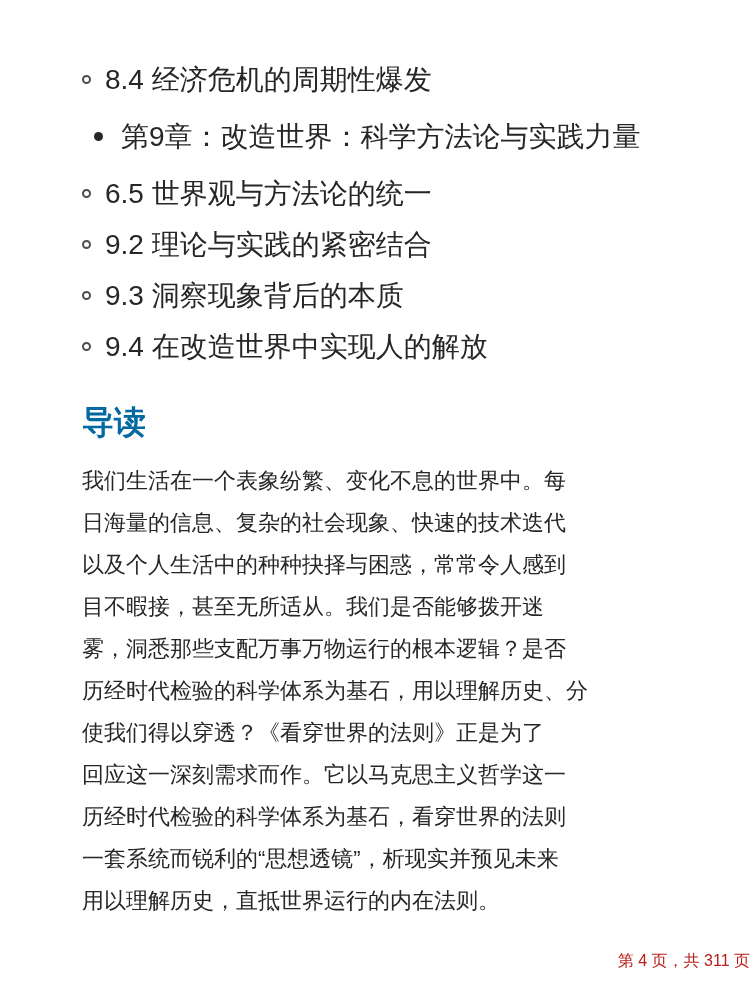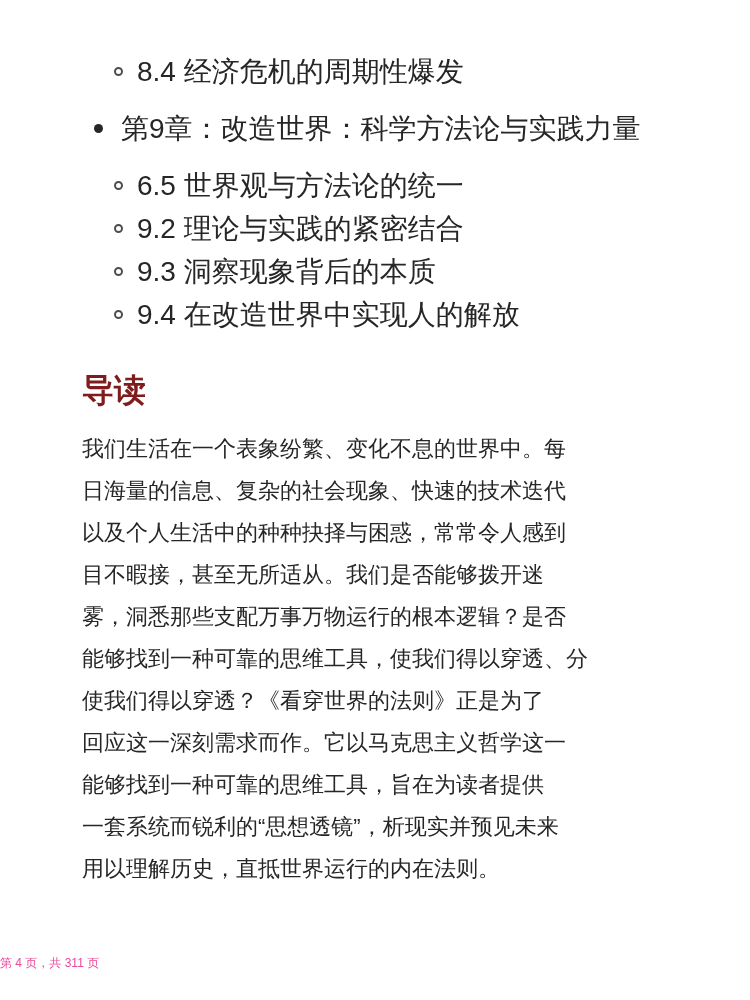--- a/index.html
+++ b/index.html
@@ -19,21 +19,22 @@
     padding-top: 50px;
   }
   .toc-row {
     display: flex;
     align-items: center;
     height: 43px;
     font-size: 28px;
     white-space: nowrap;
   }
   .toc-row.sub {
-    padding-left: 114px;
+    padding-left: 82px;
+    margin-top: 8px;
   }
   .toc-row.chapter {
     padding-left: 94px;
     margin: 14px 0;
   }
   .marker {
     flex: 0 0 auto;
     box-sizing: border-box;
     border-radius: 50%;
   }
@@ -47,38 +48,38 @@
     width: 9px;
     height: 9px;
     background: #262626;
     margin-right: 18px;
   }
   .section-heading {
     margin: 32px 0 0 82px;
     font-size: 32px;
     line-height: 44px;
     font-weight: 700;
-    color: #7f1d1d;
+    color: #0369a1;
   }
   .para {
     margin: 16px 0 0 82px;
     font-size: 22px;
     line-height: 42px;
   }
   .para .pline {
     white-space: nowrap;
   }
   .page-footer {
     position: absolute;
     left: 0;
     right: 0;
     bottom: 28px;
-    text-align: left;
-    font-size: 12px;
-    color: #ec4899;
+    text-align: right;
+    font-size: 16px;
+    color: #b91c1c;
   }
 </style>
 </head>
 <body>
 
 <div class="page">
 
   <div class="toc">
     <div class="toc-row sub">
       <span class="marker hollow"></span>
@@ -107,23 +108,23 @@
   </div>
 
   <h2 class="section-heading">导读</h2>
 
   <div class="para">
     <div class="pline">我们生活在一个表象纷繁、变化不息的世界中。每</div>
     <div class="pline">日海量的信息、复杂的社会现象、快速的技术迭代</div>
     <div class="pline">以及个人生活中的种种抉择与困惑，常常令人感到</div>
     <div class="pline">目不暇接，甚至无所适从。我们是否能够拨开迷</div>
     <div class="pline">雾，洞悉那些支配万事万物运行的根本逻辑？是否</div>
-    <div class="pline">能够找到一种可靠的思维工具，使我们得以穿透、分</div>
+    <div class="pline">历经时代检验的科学体系为基石，用以理解历史、分</div>
     <div class="pline">使我们得以穿透？《看穿世界的法则》正是为了</div>
     <div class="pline">回应这一深刻需求而作。它以马克思主义哲学这一</div>
-    <div class="pline">能够找到一种可靠的思维工具，旨在为读者提供</div>
+    <div class="pline">历经时代检验的科学体系为基石，看穿世界的法则</div>
     <div class="pline">一套系统而锐利的“思想透镜”，析现实并预见未来</div>
     <div class="pline">用以理解历史，直抵世界运行的内在法则。</div>
   </div>
 
   <div class="page-footer">第 4 页，共 311 页</div>
 
 </div>
 
 </body></html>

